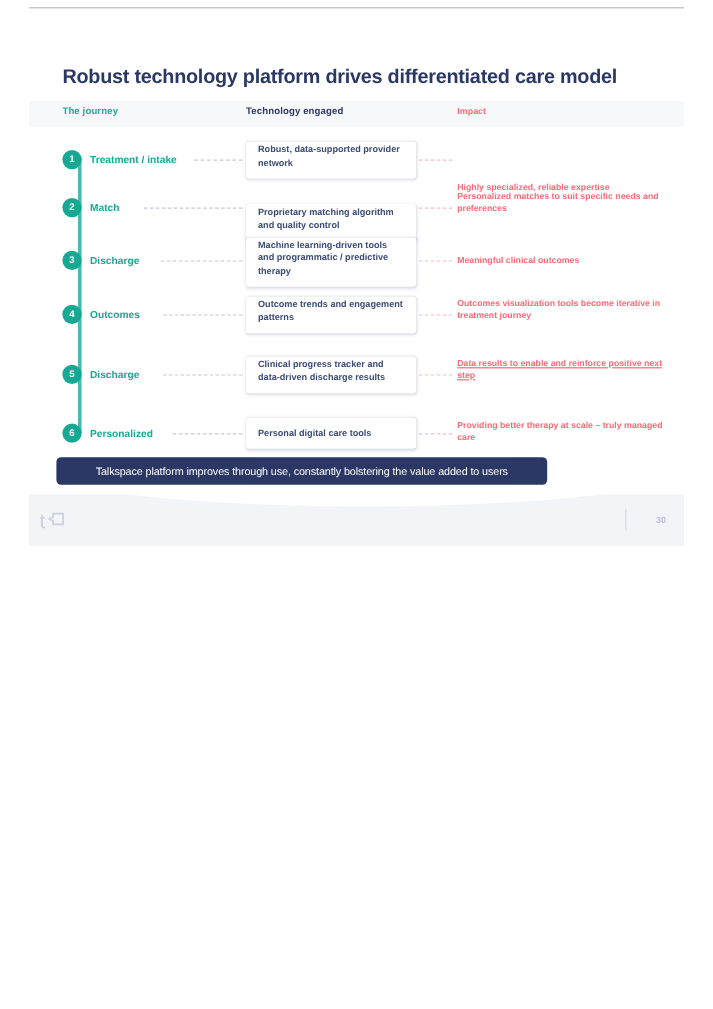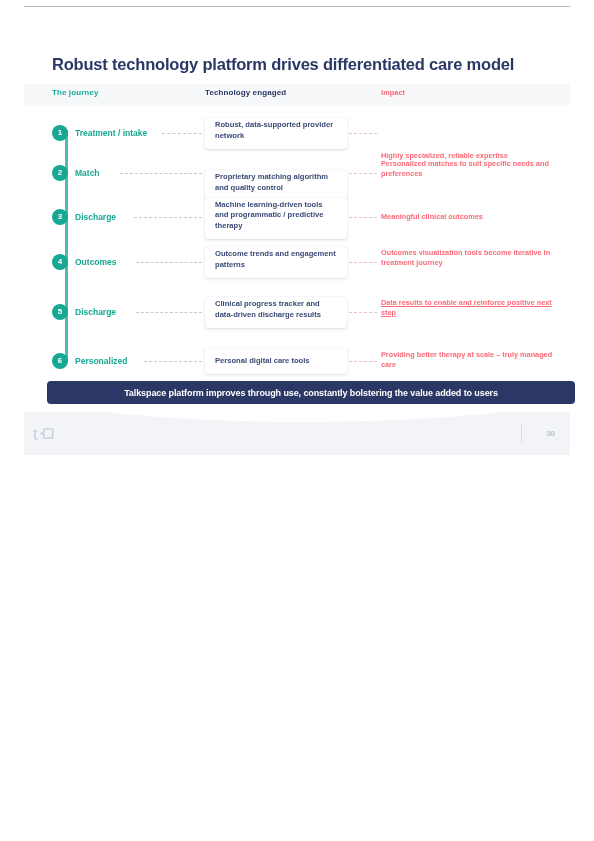--- a/index.html
+++ b/index.html
@@ -153,27 +153,27 @@
     font-weight: bold;
     color: #fb6a76;
     line-height: 9.6px;
   }
 
   
   .banner {
     position: absolute;
     left: 23px;
     top: 351px;
-    width: 528px;
+    width: 409px;
     height: 23px;
     background: #2b3865;
     border-radius: 4px;
     color: #ffffff;
     font-size: 9px;
-    font-weight: bold;
+    font-weight: normal;
     display: flex;
     align-items: center;
     justify-content: center;
     letter-spacing: -0.1px;
   }
 
   
   .footer {
     position: absolute;
     left: 0;

